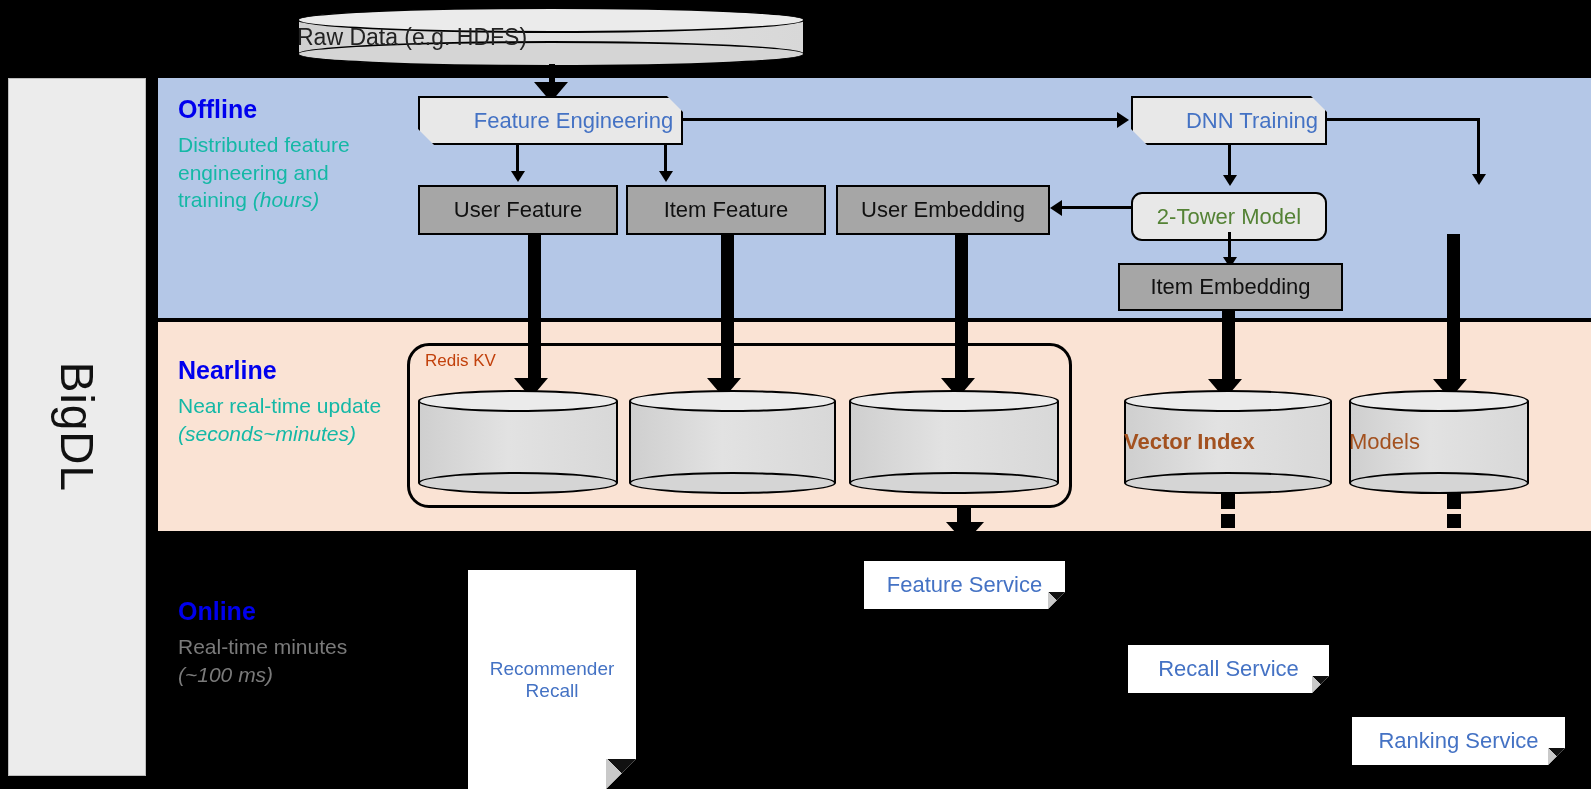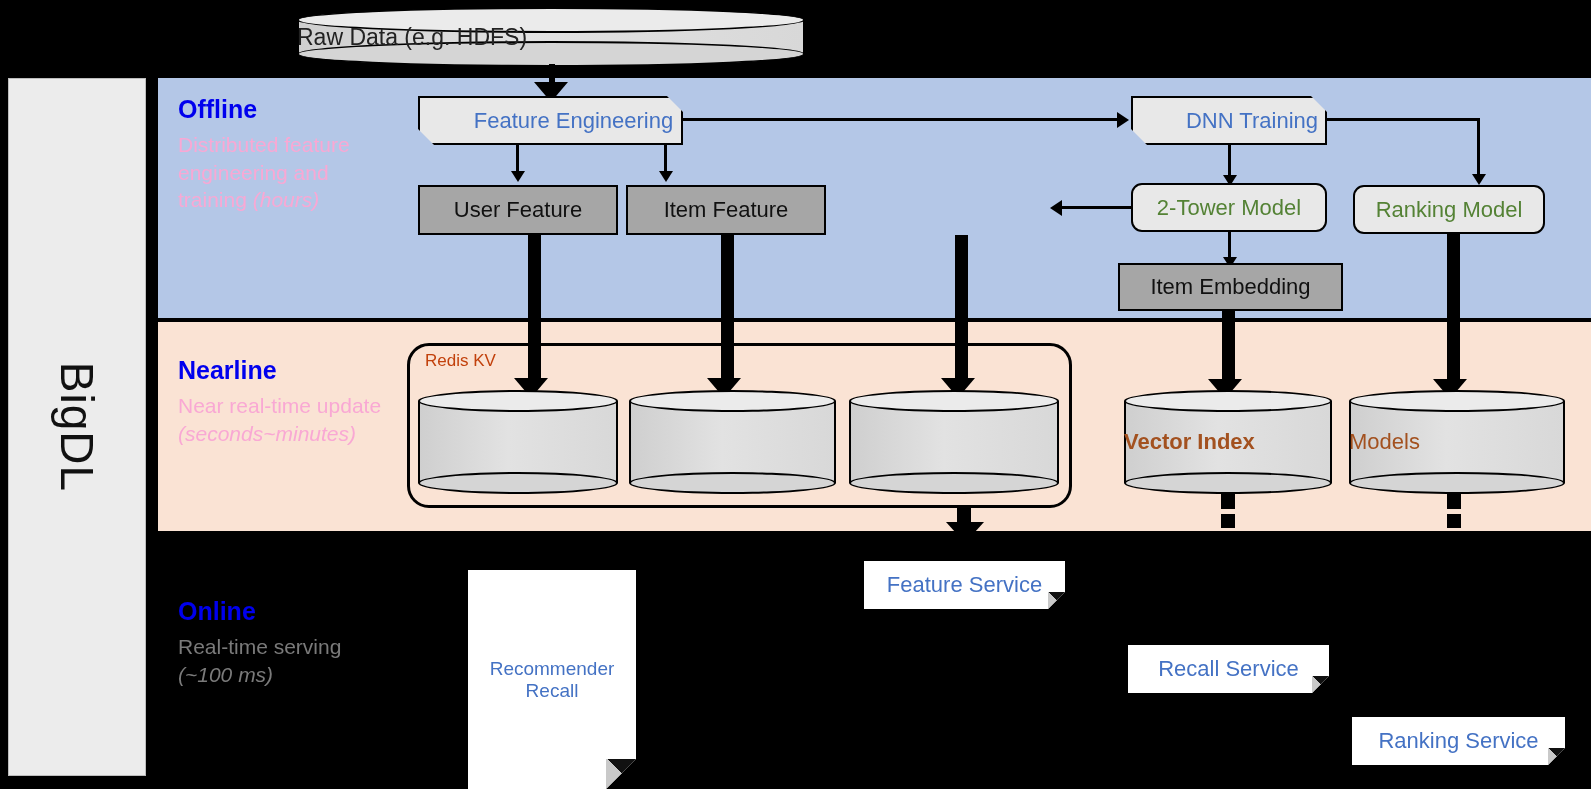--- a/index.html
+++ b/index.html
@@ -16,21 +16,21 @@
   
   #bigdl-rail{position:absolute;left:8px;top:78px;width:136px;height:696px;
       background:#ececec;border:1px solid #bdbdbd;}
   #bigdl-label{position:absolute;left:50%;top:50%;
       transform:translate(-50%,-50%) rotate(90deg);
       font-size:46px;color:#111;white-space:nowrap;letter-spacing:1px;}
 
   
   .band-cap{position:absolute;width:215px;}
   .cap-title{font-size:25px;color:#0000ee;font-weight:600;margin-bottom:7px;}
-  .cap-sub{font-size:21px;color:#f9a8d4;line-height:1.32;}
+  .cap-sub{font-size:21px;color:#14b8a6;line-height:1.32;}
   .cap-sub i{font-style:italic;}
   #cap-offline{left:178px;top:95px;}
   #cap-nearline{left:178px;top:356px;}
   #cap-online{left:178px;top:597px;}
   #cap-online .cap-sub{color:#7a7a7a;}
 
   
   .nodetext{position:absolute;left:0;right:0;top:50%;transform:translateY(-50%);
       text-align:center;font-size:22px;line-height:1.18;}
 
@@ -114,21 +114,21 @@
   <div class="band-cap" id="cap-offline">
     <div class="cap-title">Offline</div>
     <div class="cap-sub"><span>Distributed feature engineering and training </span><i>(hours)</i></div>
   </div>
   <div class="band-cap" id="cap-nearline">
     <div class="cap-title">Nearline</div>
     <div class="cap-sub"><span>Near real-time update </span><i>(seconds~minutes)</i></div>
   </div>
   <div class="band-cap" id="cap-online">
     <div class="cap-title">Online</div>
-    <div class="cap-sub"><span>Real-time serving </span><i>(~100 ms)</i></div>
+    <div class="cap-sub"><span>Real-time minutes </span><i>(~100 ms)</i></div>
   </div>
 
   <div class="cyl" id="rawdata">
     <div class="body"></div>
     <div class="bot"></div>
     <div class="top"></div>
     <div class="lbl">Raw Data (e.g. HDFS)</div>
   </div>
 
   <div class="vline" style="left:549px;top:64px;width:6px;height:22px;"></div>
@@ -156,26 +156,26 @@
   <div class="hline" style="left:1327px;top:118px;width:153px;height:3px;"></div>
   <div class="vline" style="left:1477px;top:118px;width:3px;height:58px;"></div>
   <div class="tri-down sm" style="left:1472px;top:174px;"></div>
 
   <div class="graybox" style="left:418px;top:185px;width:200px;height:50px;">
     <div class="nodetext">User Feature</div>
   </div>
   <div class="graybox" style="left:626px;top:185px;width:200px;height:50px;">
     <div class="nodetext">Item Feature</div>
   </div>
-
-  <div class="roundbox" style="left:1131px;top:183px;width:196px;height:49px;">
+  <div class="graybox" style="left:836px;top:185px;width:214px;height:50px;">
+    <div class="nodetext">User Embedding</div>
+  </div>
+
+  <div class="roundbox" style="left:1131px;top:192px;width:196px;height:49px;">
     <div class="nodetext">2-Tower Model</div>
-  </div>
-  <div class="roundbox" style="left:1353px;top:185px;width:192px;height:49px;">
-    <div class="nodetext">Ranking Model</div>
   </div>
 
   <div class="hline" style="left:1062px;top:206px;width:70px;height:3px;"></div>
   <div class="tri-left" style="left:1050px;top:200px;"></div>
 
   <div class="vline" style="left:1228px;top:232px;width:3px;height:28px;"></div>
   <div class="tri-down sm" style="left:1223px;top:257px;"></div>
 
   <div class="graybox" style="left:1118px;top:263px;width:225px;height:48px;">
     <div class="nodetext">Item Embedding</div>
@@ -217,21 +217,21 @@
     <div class="top"></div>
     <div class="lbl"></div>
   </div>
 
   <div class="cyl" style="left:1124px;top:390px;width:208px;height:104px;">
     <div class="body"></div>
     <div class="bot"></div>
     <div class="top"></div>
     <div class="lbl" style="color:#a3511f;font-weight:bold;">Vector Index</div>
   </div>
-  <div class="cyl" style="left:1349px;top:390px;width:180px;height:104px;padding-left:36px;">
+  <div class="cyl" style="left:1349px;top:390px;width:180px;height:104px;">
     <div class="body"></div>
     <div class="bot"></div>
     <div class="top"></div>
     <div class="lbl" style="color:#a3511f;">Models</div>
   </div>
 
   <div class="dash-seg" style="left:957px;top:508px;width:14px;height:14px;"></div>
   <div class="tri-down fat" style="left:946px;top:522px;border-left-width:19px;border-right-width:19px;border-top-width:21px;"></div>
 
   <div class="dash-seg" style="left:1221px;top:492px;width:14px;height:17px;"></div>

